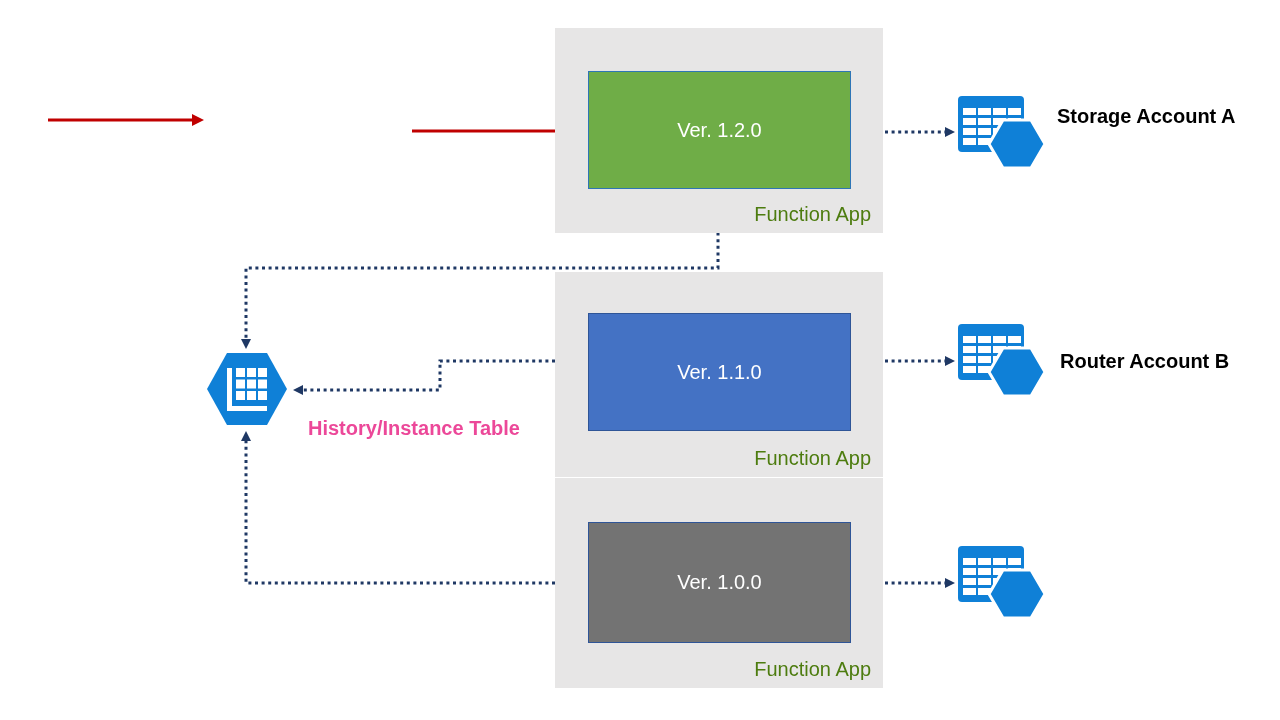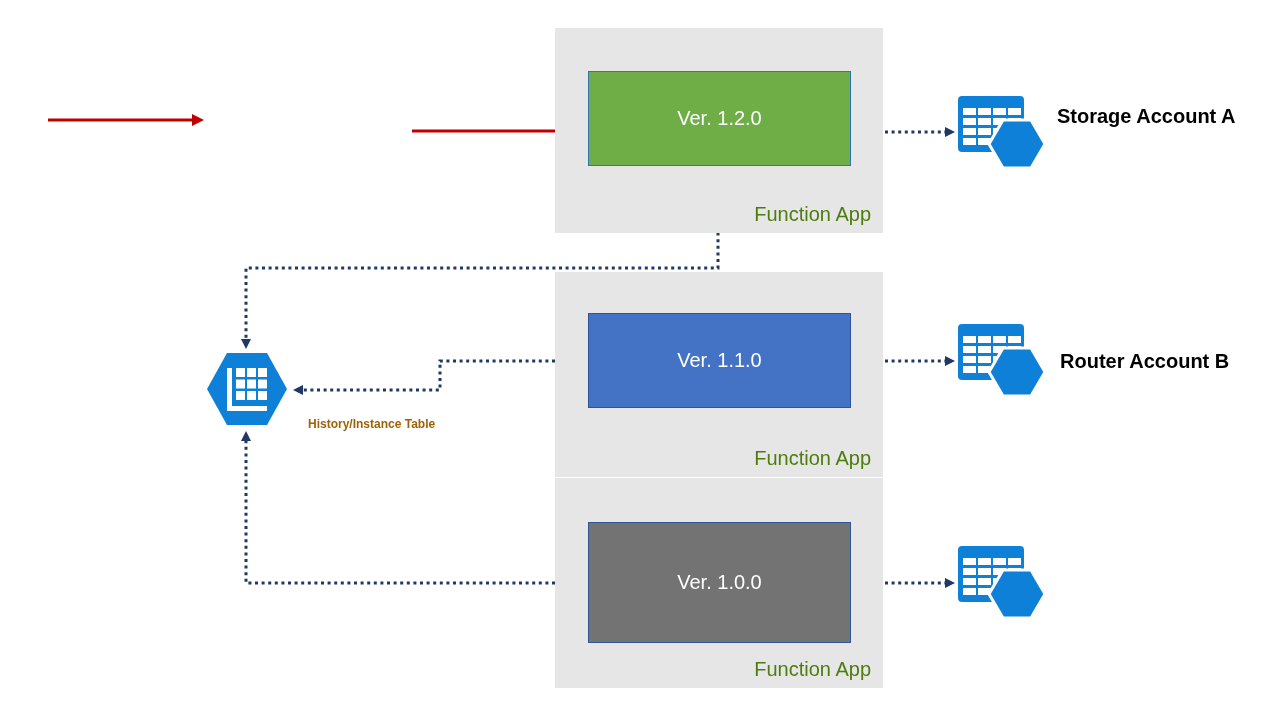--- a/index.html
+++ b/index.html
@@ -21,21 +21,21 @@
   .fa{
     position:absolute;left:555px;width:328px;background:#E7E6E6;
   }
   .fa1{top:28px;height:205px;}
   .fa2{top:254px;height:205px;margin-top:18px;}
   .fa3{top:478px;height:210px;}
   .fa-label{
     position:absolute;right:12px;bottom:7px;color:#4d7c0f;font-size:20px;
   }
   .ver{
-    position:absolute;left:33px;width:263px;height:95px;box-sizing:border-box;
+    position:absolute;left:33px;width:263px;height:118px;box-sizing:border-box;
     display:flex;align-items:center;justify-content:center;
     color:#ffffff;font-size:20px;
   }
   .ver-green{top:43px;background:#6FAD47;border:1.5px solid #2E75B6;}
   .ver-blue1{top:41px;background:#4472C4;border:1.5px solid #2F5597;}
   .ver-blue2{top:44px;height:121px;background:#737373;border:1.5px solid #2F5597;}
 
   .storage-icon{position:absolute;width:92px;height:82px;}
   .si1{left:957px;top:95px;}
   .si2{left:957px;top:323px;}
@@ -43,21 +43,21 @@
 
   .storage-label{
     position:absolute;color:#000000;font-weight:bold;font-size:20px;line-height:22px;white-space:nowrap;
   }
   .sl1{left:1057px;top:105px;}
   .sl2{left:1060px;top:350px;}
   .sl3{left:1060px;top:572px;}
 
   .history-icon{position:absolute;left:205px;top:351px;width:84px;height:78px;}
   .history-label{
-    position:absolute;left:308px;top:417px;color:#a16207;font-weight:bold;font-size:12px;white-space:nowrap;
+    position:absolute;left:308px;top:417px;color:#ec4899;font-weight:bold;font-size:20px;white-space:nowrap;
   }
 </style>
 </head>
 <body>
 
 <div class="canvas">
 
   <svg class="overlay" viewBox="0 0 1280 720" xmlns="http://www.w3.org/2000/svg">
     <defs>
       <marker id="mRed" markerUnits="userSpaceOnUse" markerWidth="14" markerHeight="14" refX="1" refY="6" orient="auto">

